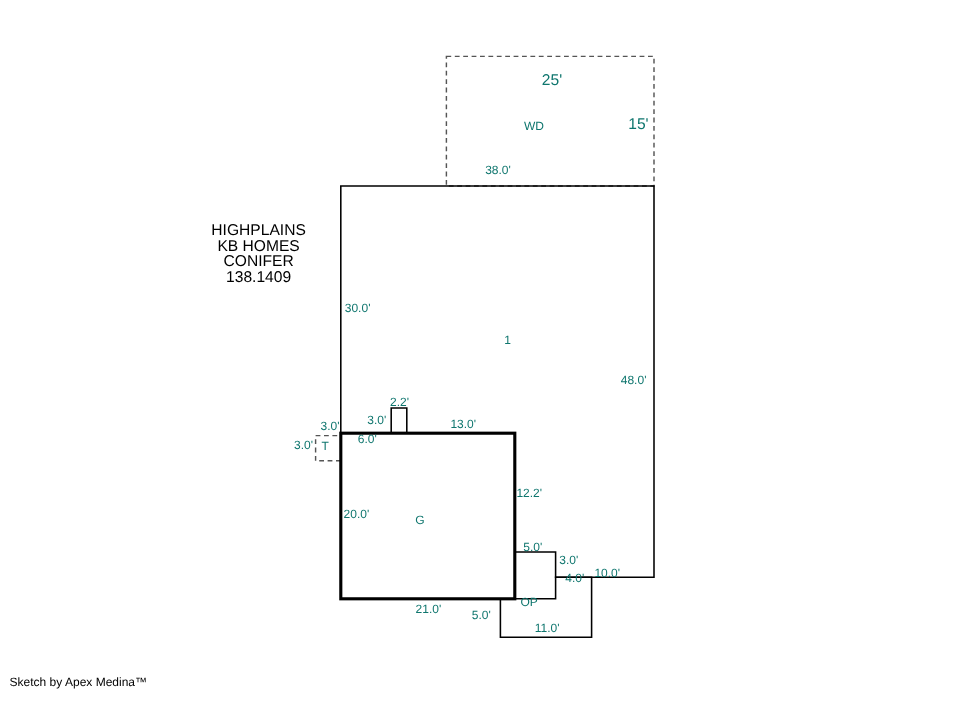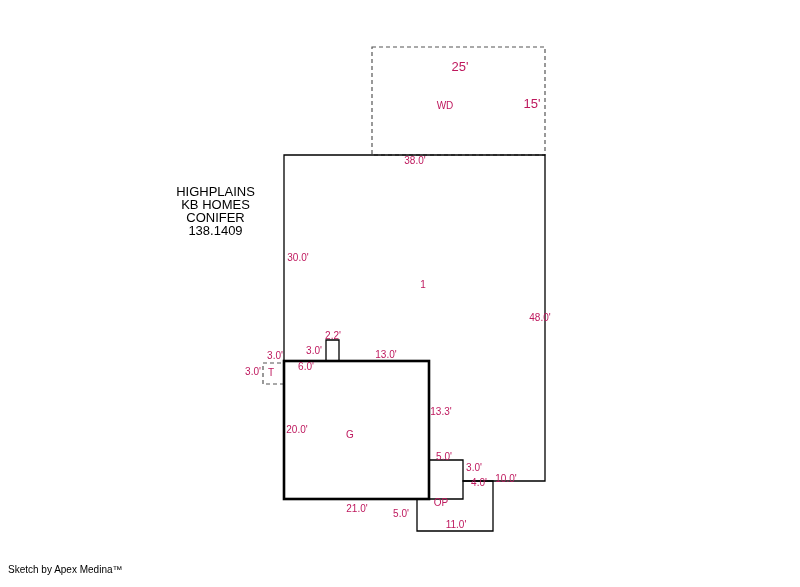--- a/index.html
+++ b/index.html
@@ -9,21 +9,21 @@
     height:587px;
     background:#ffffff;
     font-family:"Liberation Sans", sans-serif;
     overflow:hidden;
   }
   svg{position:absolute;left:0;top:0;}
   .lbl{
     position:absolute;
     transform:translate(-50%,-50%);
     font-size:10px;
-    color:#be185d;
+    color:#0f766e;
     white-space:nowrap;
     line-height:1;
   }
   .lbl-big{font-size:13px;}
   .info-block{
     position:absolute;
     left:163px;top:185px;width:105px;
     text-align:center;
     font-size:13px;line-height:13px;color:#000;
   }
@@ -58,36 +58,36 @@
     <div>HIGHPLAINS</div>
     <div>KB HOMES</div>
     <div>CONIFER</div>
     <div>138.1409</div>
   </div>
 
   <div class="lbl lbl-big" style="left:460px;top:66px">25'</div>
   <div class="lbl lbl-big" style="left:532px;top:103px">15'</div>
   <div class="lbl" style="left:445px;top:106px">WD</div>
 
-  <div class="lbl" style="left:415px;top:161px">38.0'</div>
+  <div class="lbl" style="left:415px;top:143px">38.0'</div>
   <div class="lbl" style="left:298px;top:258px">30.0'</div>
-  <div class="lbl" style="left:540px;top:318px">48.0'</div>
+  <div class="lbl" style="left:528px;top:318px">48.0'</div>
   <div class="lbl" style="left:423px;top:285px">1</div>
 
   <div class="lbl" style="left:333px;top:336px">2.2'</div>
   <div class="lbl" style="left:314px;top:351px">3.0'</div>
   <div class="lbl" style="left:386px;top:355px">13.0'</div>
   <div class="lbl" style="left:306px;top:367px">6.0'</div>
 
   <div class="lbl" style="left:275px;top:356px">3.0'</div>
   <div class="lbl" style="left:253px;top:372px">3.0'</div>
   <div class="lbl" style="left:271px;top:373px">T</div>
 
   <div class="lbl" style="left:297px;top:430px">20.0'</div>
-  <div class="lbl" style="left:441px;top:412px">13.3'</div>
+  <div class="lbl" style="left:441px;top:412px">12.2'</div>
   <div class="lbl" style="left:357px;top:509px">21.0'</div>
   <div class="lbl" style="left:350px;top:435px">G</div>
 
   <div class="lbl" style="left:444px;top:457px">5.0'</div>
   <div class="lbl" style="left:474px;top:468px">3.0'</div>
   <div class="lbl" style="left:479px;top:483px">4.0'</div>
   <div class="lbl" style="left:506px;top:479px">10.0'</div>
   <div class="lbl" style="left:401px;top:514px">5.0'</div>
   <div class="lbl" style="left:456px;top:525px">11.0'</div>
   <div class="lbl" style="left:441px;top:503px">OP</div>

